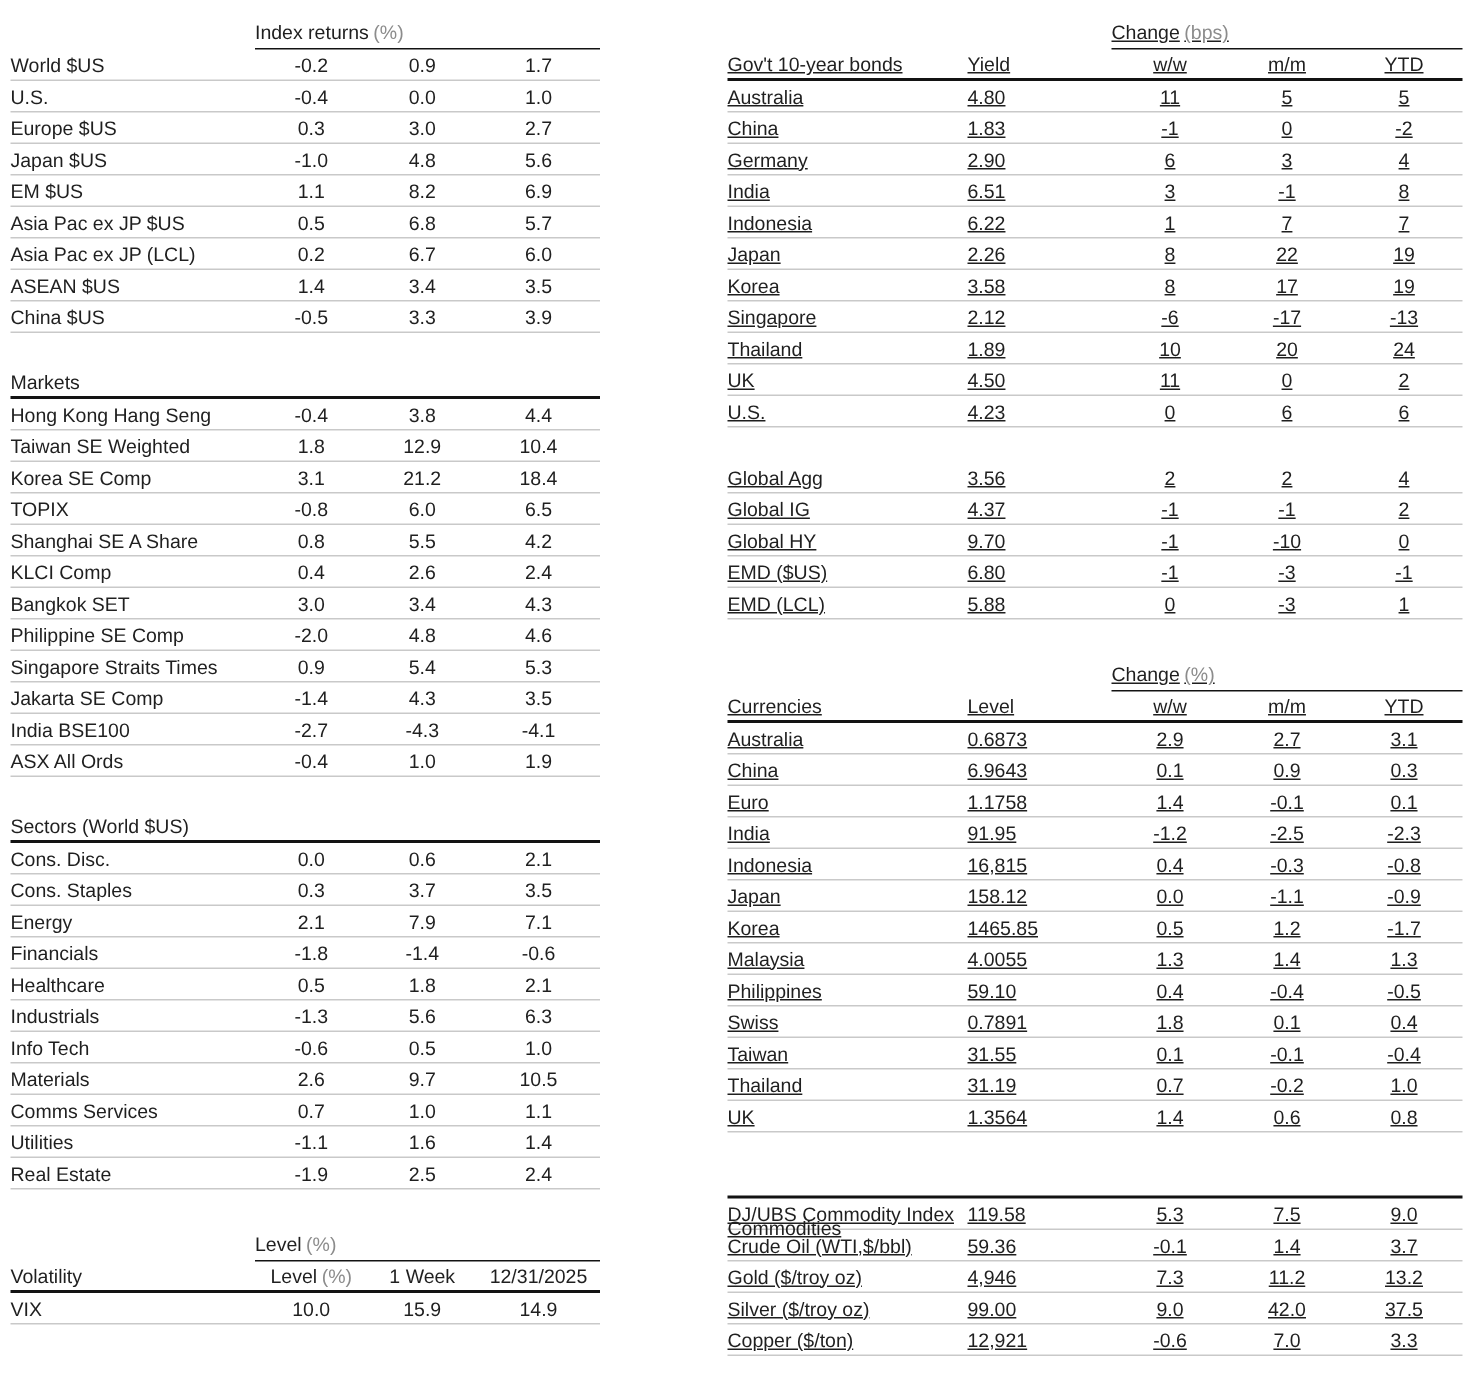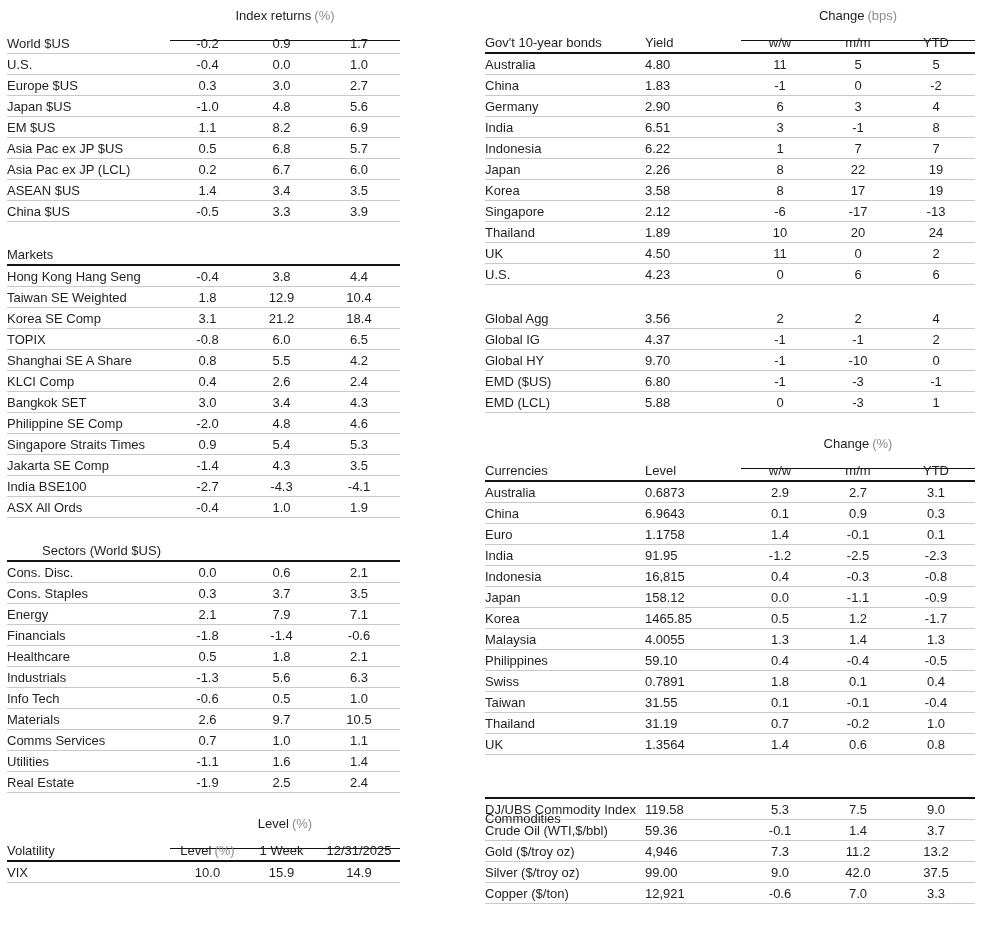--- a/index.html
+++ b/index.html
@@ -18,26 +18,26 @@
     position:relative;
     overflow:hidden;
   }
   .page{position:absolute; inset:0;}
   .col{position:absolute; top:8px;}
   .col-left{left:7px; width:393px;}
   .col-right{left:485px; width:490px;}
   .table + .table{margin-top:23px;}
 
   .grid-l{display:grid; grid-template-columns:163px 75px 73px 82px;}
-  .grid-r{display:grid; grid-template-columns:160px 96px 78px 78px 78px;}
+  .grid-r{display:grid; grid-template-columns:160px 96px 78px 78px 78px;text-decoration:underline;}
 
   .group-row{height:25px; align-items:end;}
   .group-span{
-    text-align:center;
-    padding-bottom:17px;
+    text-align:left;
+    padding-bottom:3px;
     border-bottom:1px solid var(--rule-dark);
     white-space:nowrap;
   }
   .unit{color:var(--unit); padding-left:3px;}
 
   .t-row{height:21px; align-items:center; border-bottom:1px solid var(--rule-light);}
   .head-row{border-bottom:2px solid var(--rule-dark);}
 
   .c-label{text-align:left; white-space:nowrap; overflow:visible;}
   .c-val{text-align:center; white-space:nowrap;}
@@ -179,21 +179,21 @@
         </div>
         <div class="t-row grid-l">
           <div class="c-label">ASX All Ords</div>
           <div class="c-val">-0.4</div>
           <div class="c-val">1.0</div>
           <div class="c-val">1.9</div>
         </div>
       </div>
       <div class="table">
         <div class="t-row head-row grid-l">
-          <div class="c-label" style="grid-column: 1 / -1; margin-left: 35px;">Sectors (World $US)</div>
+          <div class="c-label" style="grid-column: 1 / -1;">Sectors (World $US)</div>
         </div>
         <div class="t-row grid-l">
           <div class="c-label">Cons. Disc.</div>
           <div class="c-val">0.0</div>
           <div class="c-val">0.6</div>
           <div class="c-val">2.1</div>
         </div>
         <div class="t-row grid-l">
           <div class="c-label">Cons. Staples</div>
           <div class="c-val">0.3</div>

